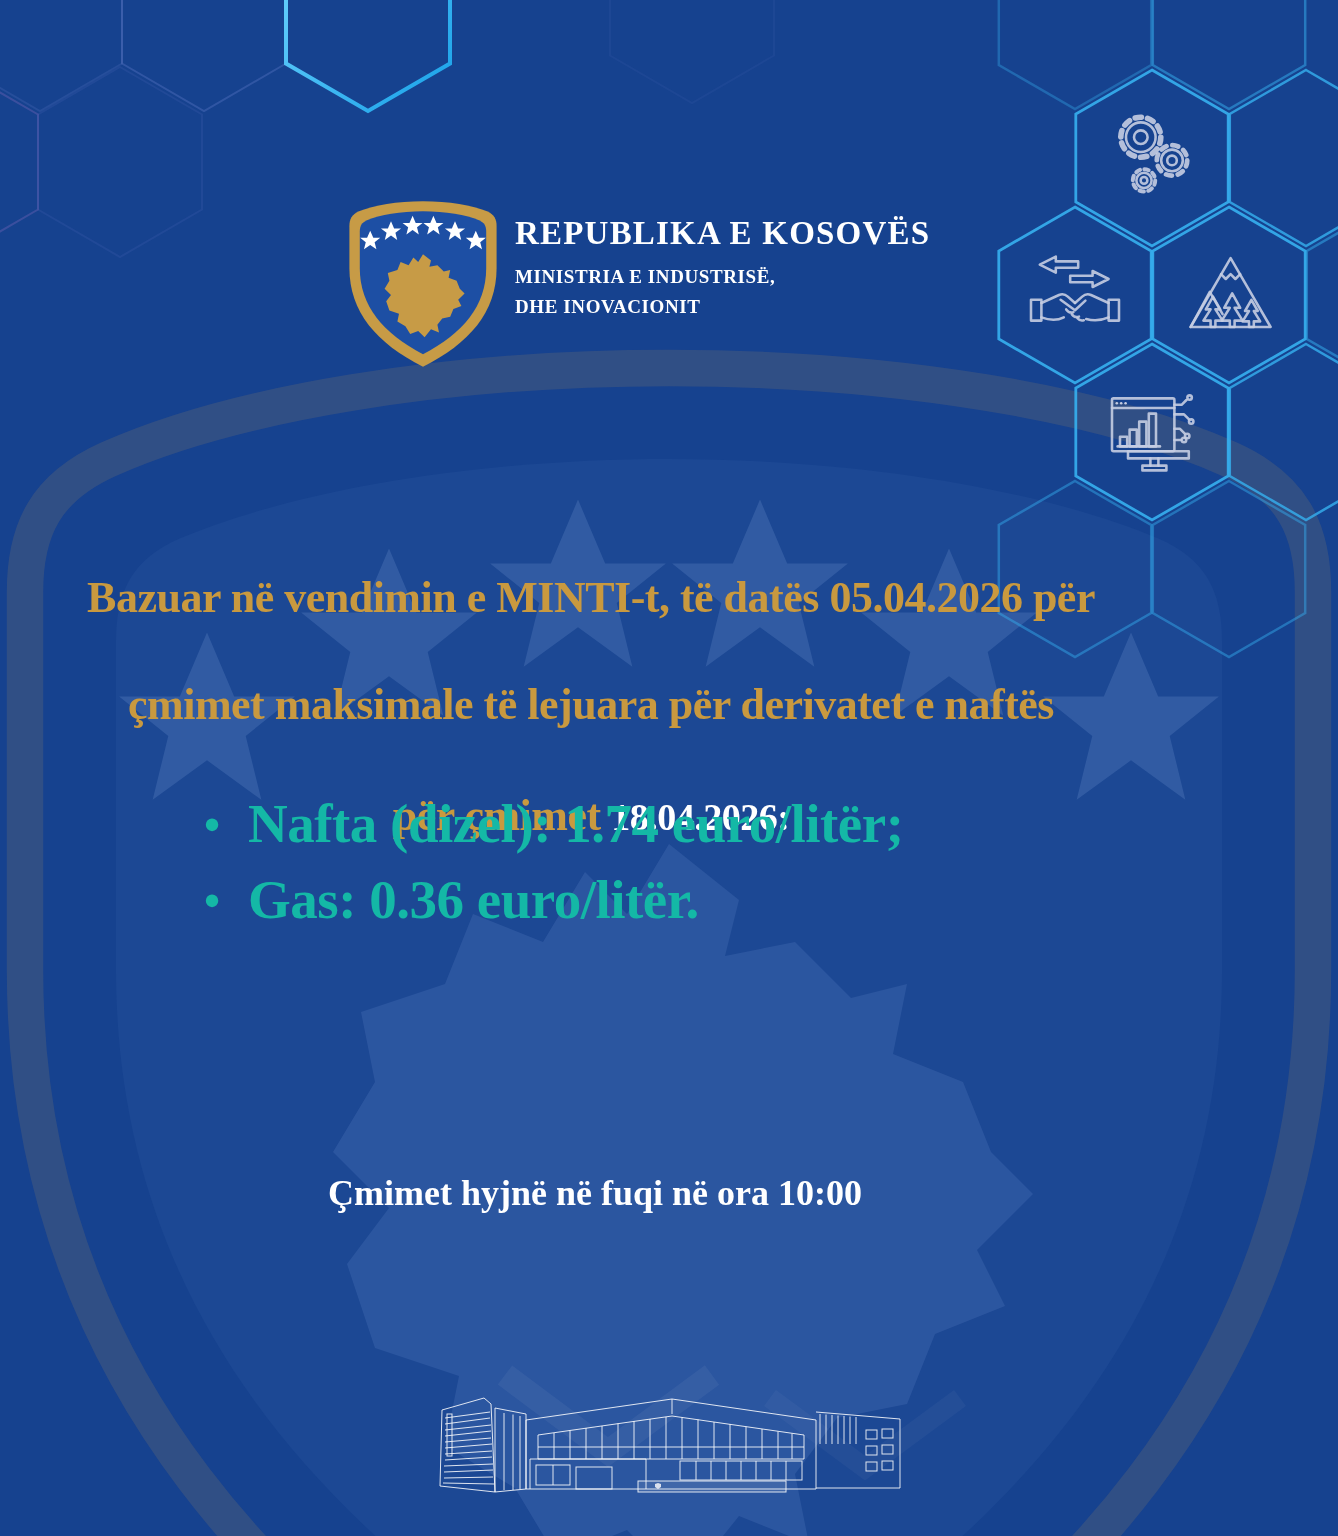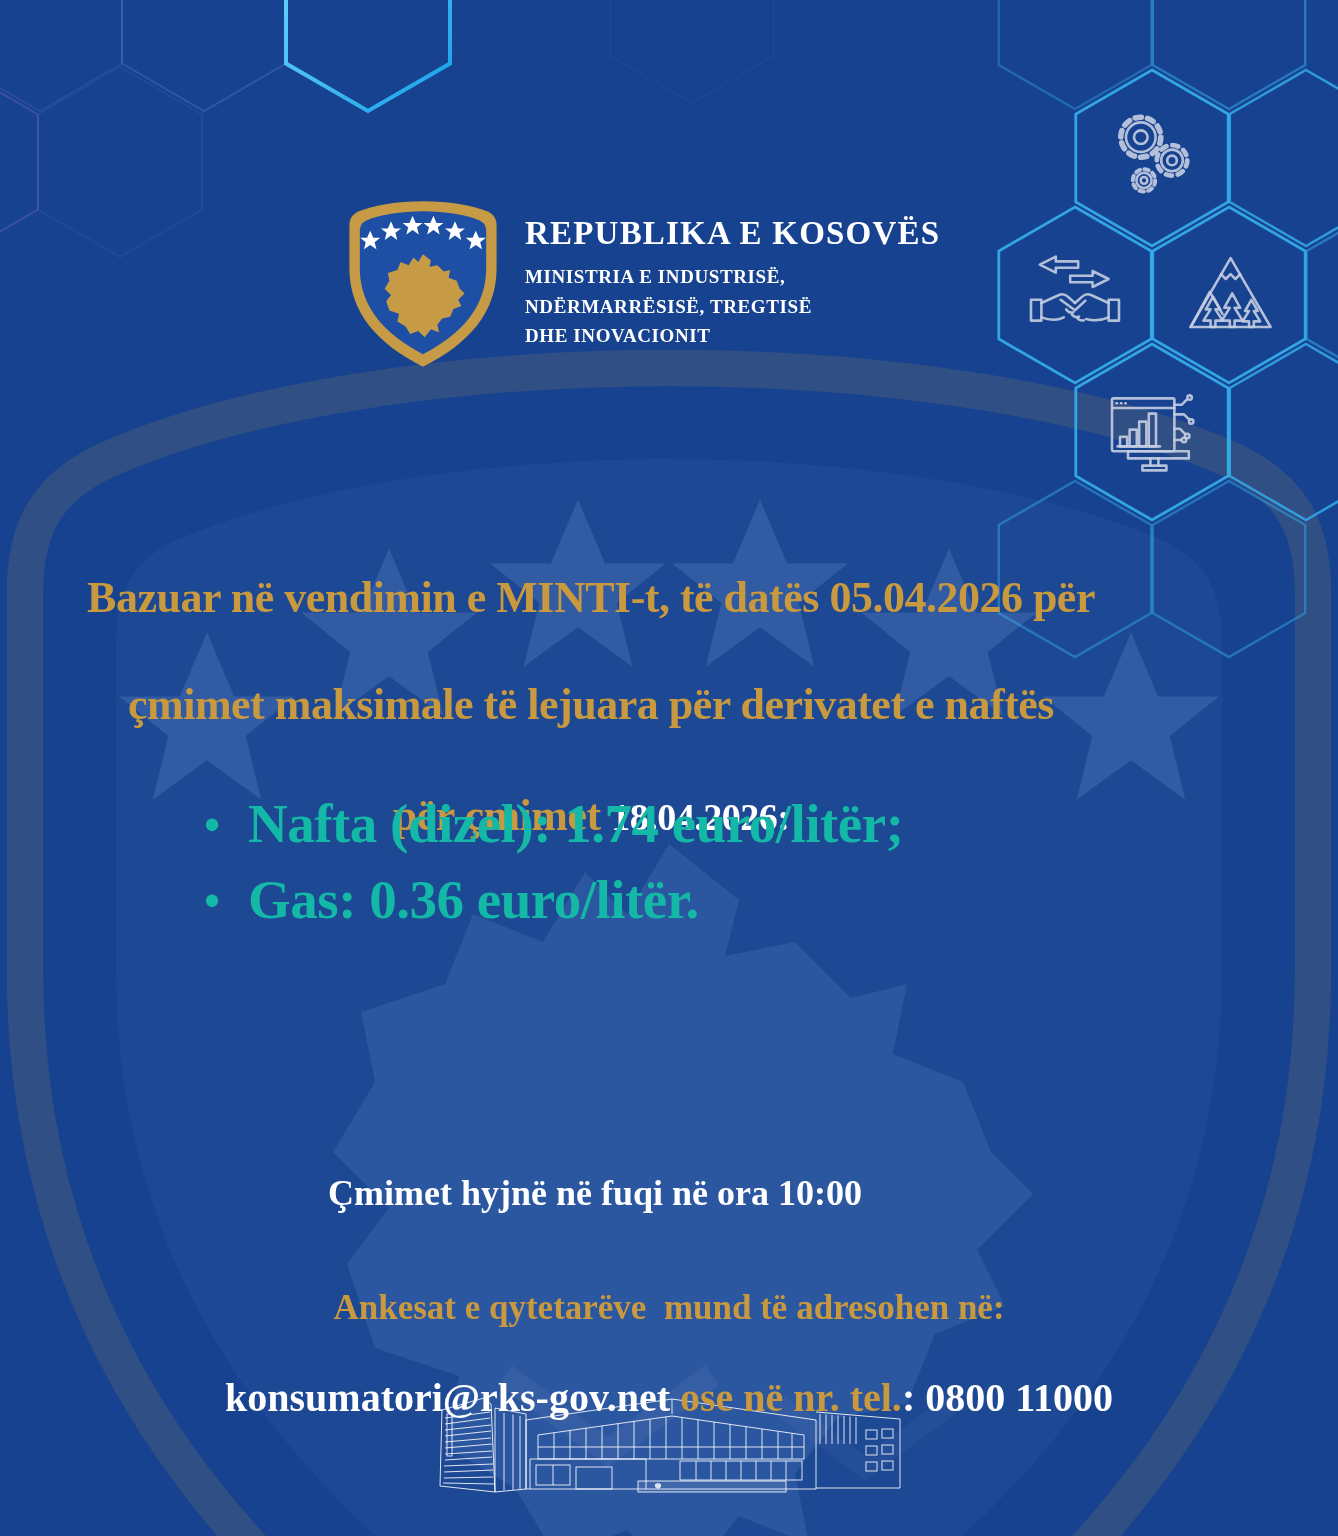--- a/index.html
+++ b/index.html
@@ -10,21 +10,21 @@
       radial-gradient(1100px 900px at 60% 40%, rgba(48,104,190,0.30), rgba(0,0,0,0) 62%),
       linear-gradient(148deg,#134090 0%,#17459ا5 0%,#174696 45%,#123a85 100%);
     background-color:#16428f;
   }
   .decor{position:absolute;left:0;top:0;width:1338px;height:1536px;}
   .layer{position:absolute;z-index:2;}
 
   
   .brand{left:343px;top:198px;display:flex;}
   .brand-shield{width:160px;height:172px;flex:0 0 auto;}
-  .brand-text{margin-left:22px;padding-top:16px;color:#ffffff;}
+  .brand-text{margin-left:12px;padding-top:16px;color:#ffffff;}
   .brand-title{font-size:33px;font-weight:700;letter-spacing:1.2px;line-height:38px;}
   .brand-ministry{margin-top:10px;font-size:19px;font-weight:700;line-height:29.5px;letter-spacing:0.6px;}
 
   
   .announce{top:522px;left:0;width:1182px;text-align:center;color:#c9993f;font-weight:700;}
   .announce .l{font-size:44px;line-height:63px;letter-spacing:-0.5px;white-space:pre-wrap;}
   .announce .l3{line-height:72px;margin-top:2px;}
   .announce .date{color:#ffffff;font-size:38px;}
 
   
@@ -198,37 +198,32 @@
         <use href="#starA" transform="translate(56.5,18) scale(0.66)"></use>
         <use href="#starA" transform="translate(70,21.5) scale(0.66)"></use>
         <use href="#starA" transform="translate(83,27.5) scale(0.66)"></use>
       </g>
       <path d="M50,36 L55,40 L54,44 L59,43 L63,47 L67,46 L66,51 L71,53 L73,58 L76,61 L72,65 L74,69 L69,71 L67,76 L62,77 L59,81 L60,86 L55,84 L51,89 L47,85 L42,87 L39,82 L34,79 L35,74 L29,72 L27,66 L30,62 L26,58 L29,53 L28,48 L34,46 L36,41 L41,43 L44,38 L47,41 Z" fill="#c79b46"></path>
     </svg>
     <div class="brand-text">
       <div class="brand-title">REPUBLIKA E KOSOVËS</div>
       <div class="brand-ministry">
         <div>MINISTRIA E INDUSTRISË,</div>
-        <div>NDËRMARRËSISË, TREGTISË</div>
         <div>DHE INOVACIONIT</div>
       </div>
     </div>
   </header>
 
   <section class="layer announce">
     <p class="l">Bazuar në vendimin e MINTI-t, të datës 05.04.2026 për</p>
     <p class="l">çmimet maksimale të lejuara për derivatet e naftës</p>
     <p class="l l3"><span>për çmimet </span><span class="date">18.04.2026:</span></p>
   </section>
 
   <section class="layer prices">
     <div class="price-line"><span class="bullet">•</span><span>Nafta (dizel): 1.74 euro/litër;</span></div>
     <div class="price-line"><span class="bullet">•</span><span>Gas: 0.36 euro/litër.</span></div>
   </section>
 
   <p class="layer effective">Çmimet hyjnë në fuqi në ora 10:00</p>
 
-  <section class="layer complaints">
-    <p class="c1">Ankesat e qytetarëve  mund të adresohen në:</p>
-    <p class="c2"><span>konsumatori@rks-gov.net</span><span class="gold"> ose në nr. tel.</span><span>: 0800 11000</span></p>
-  </section>
 
 </div>
 
 </body></html>

